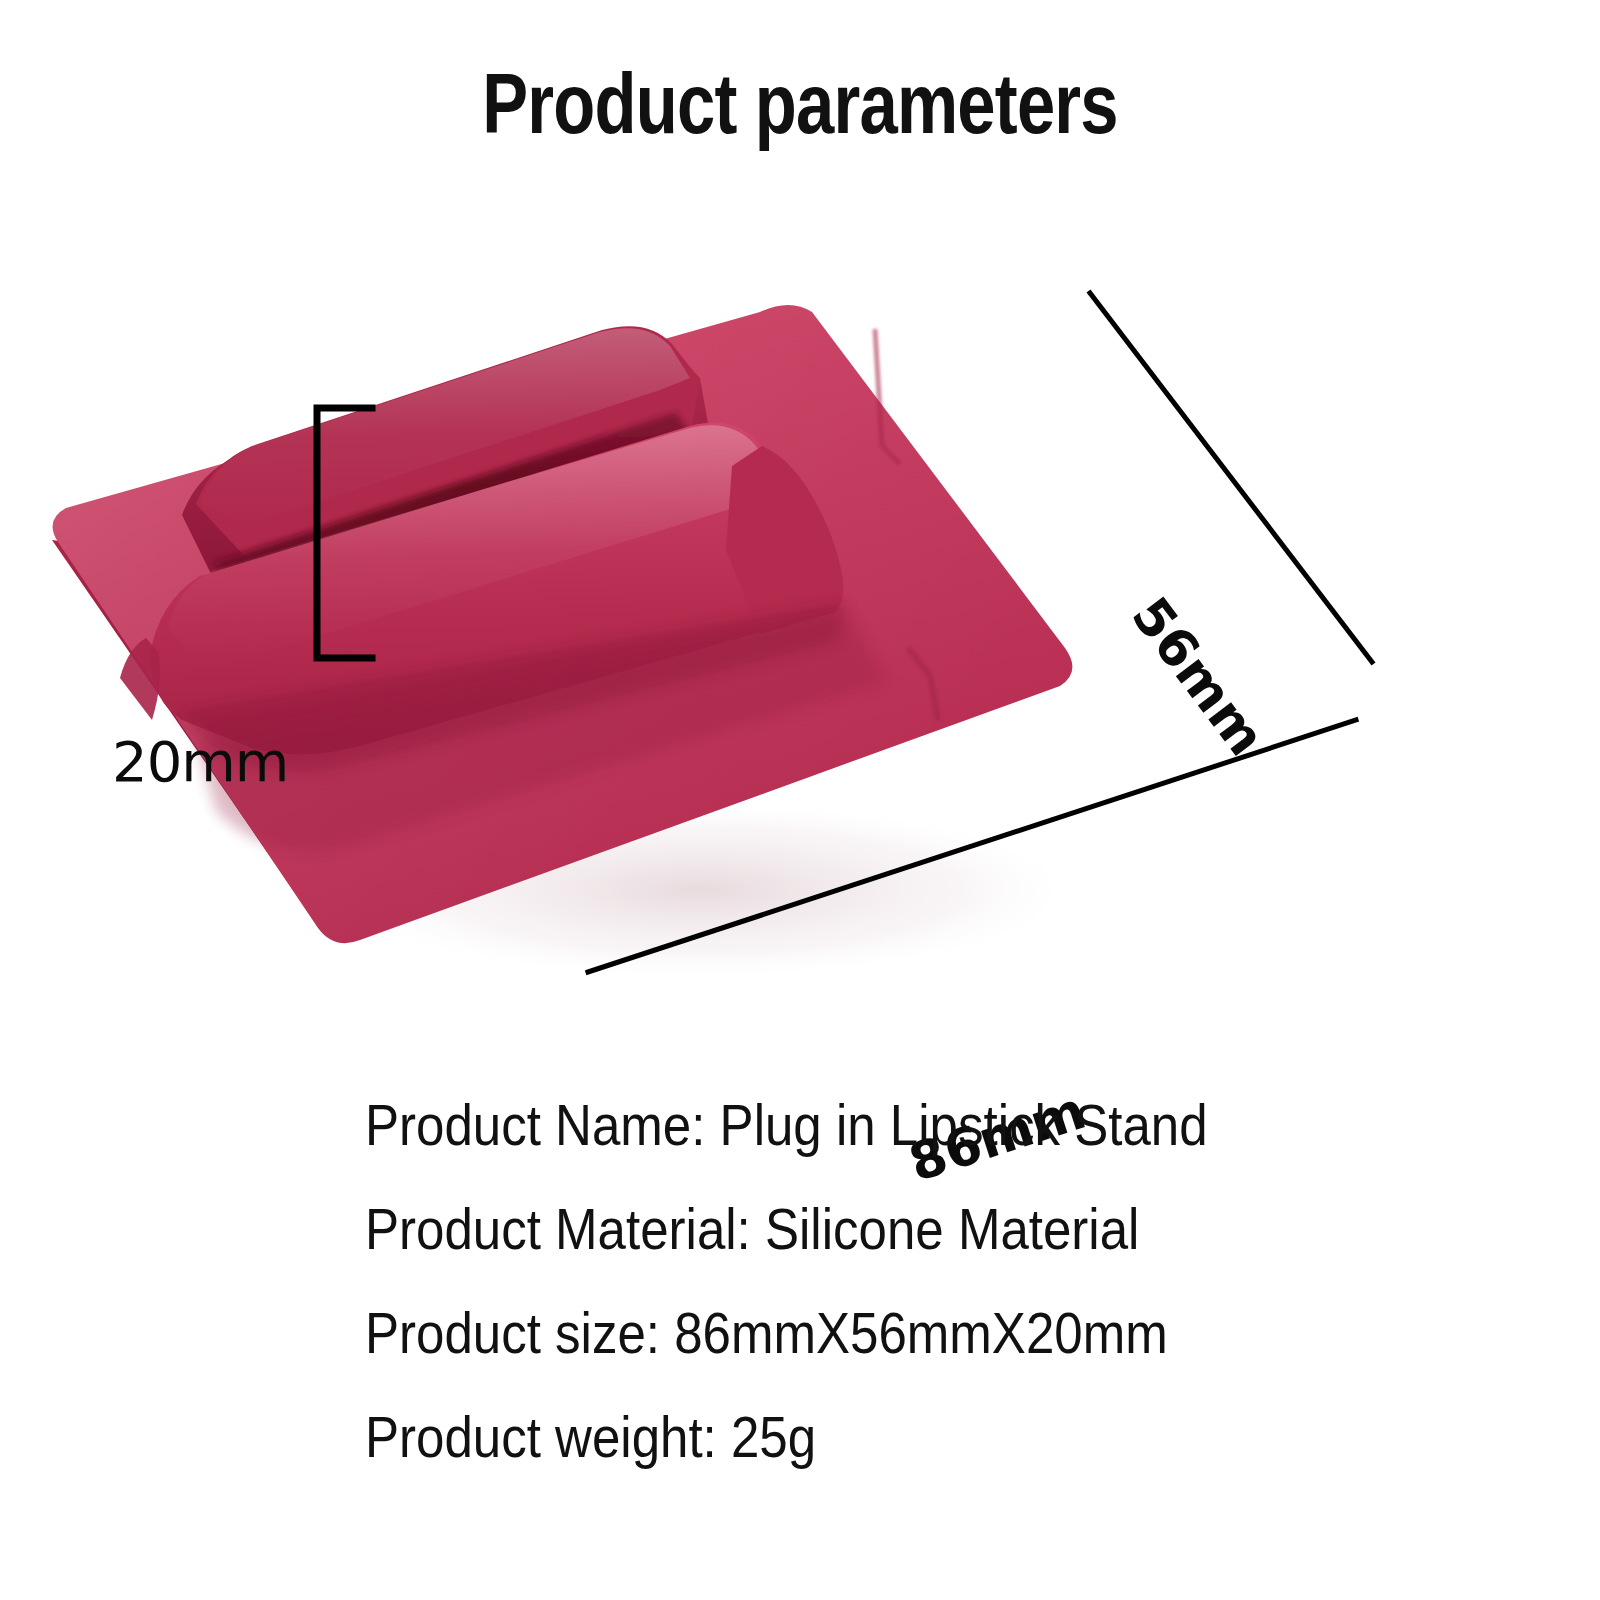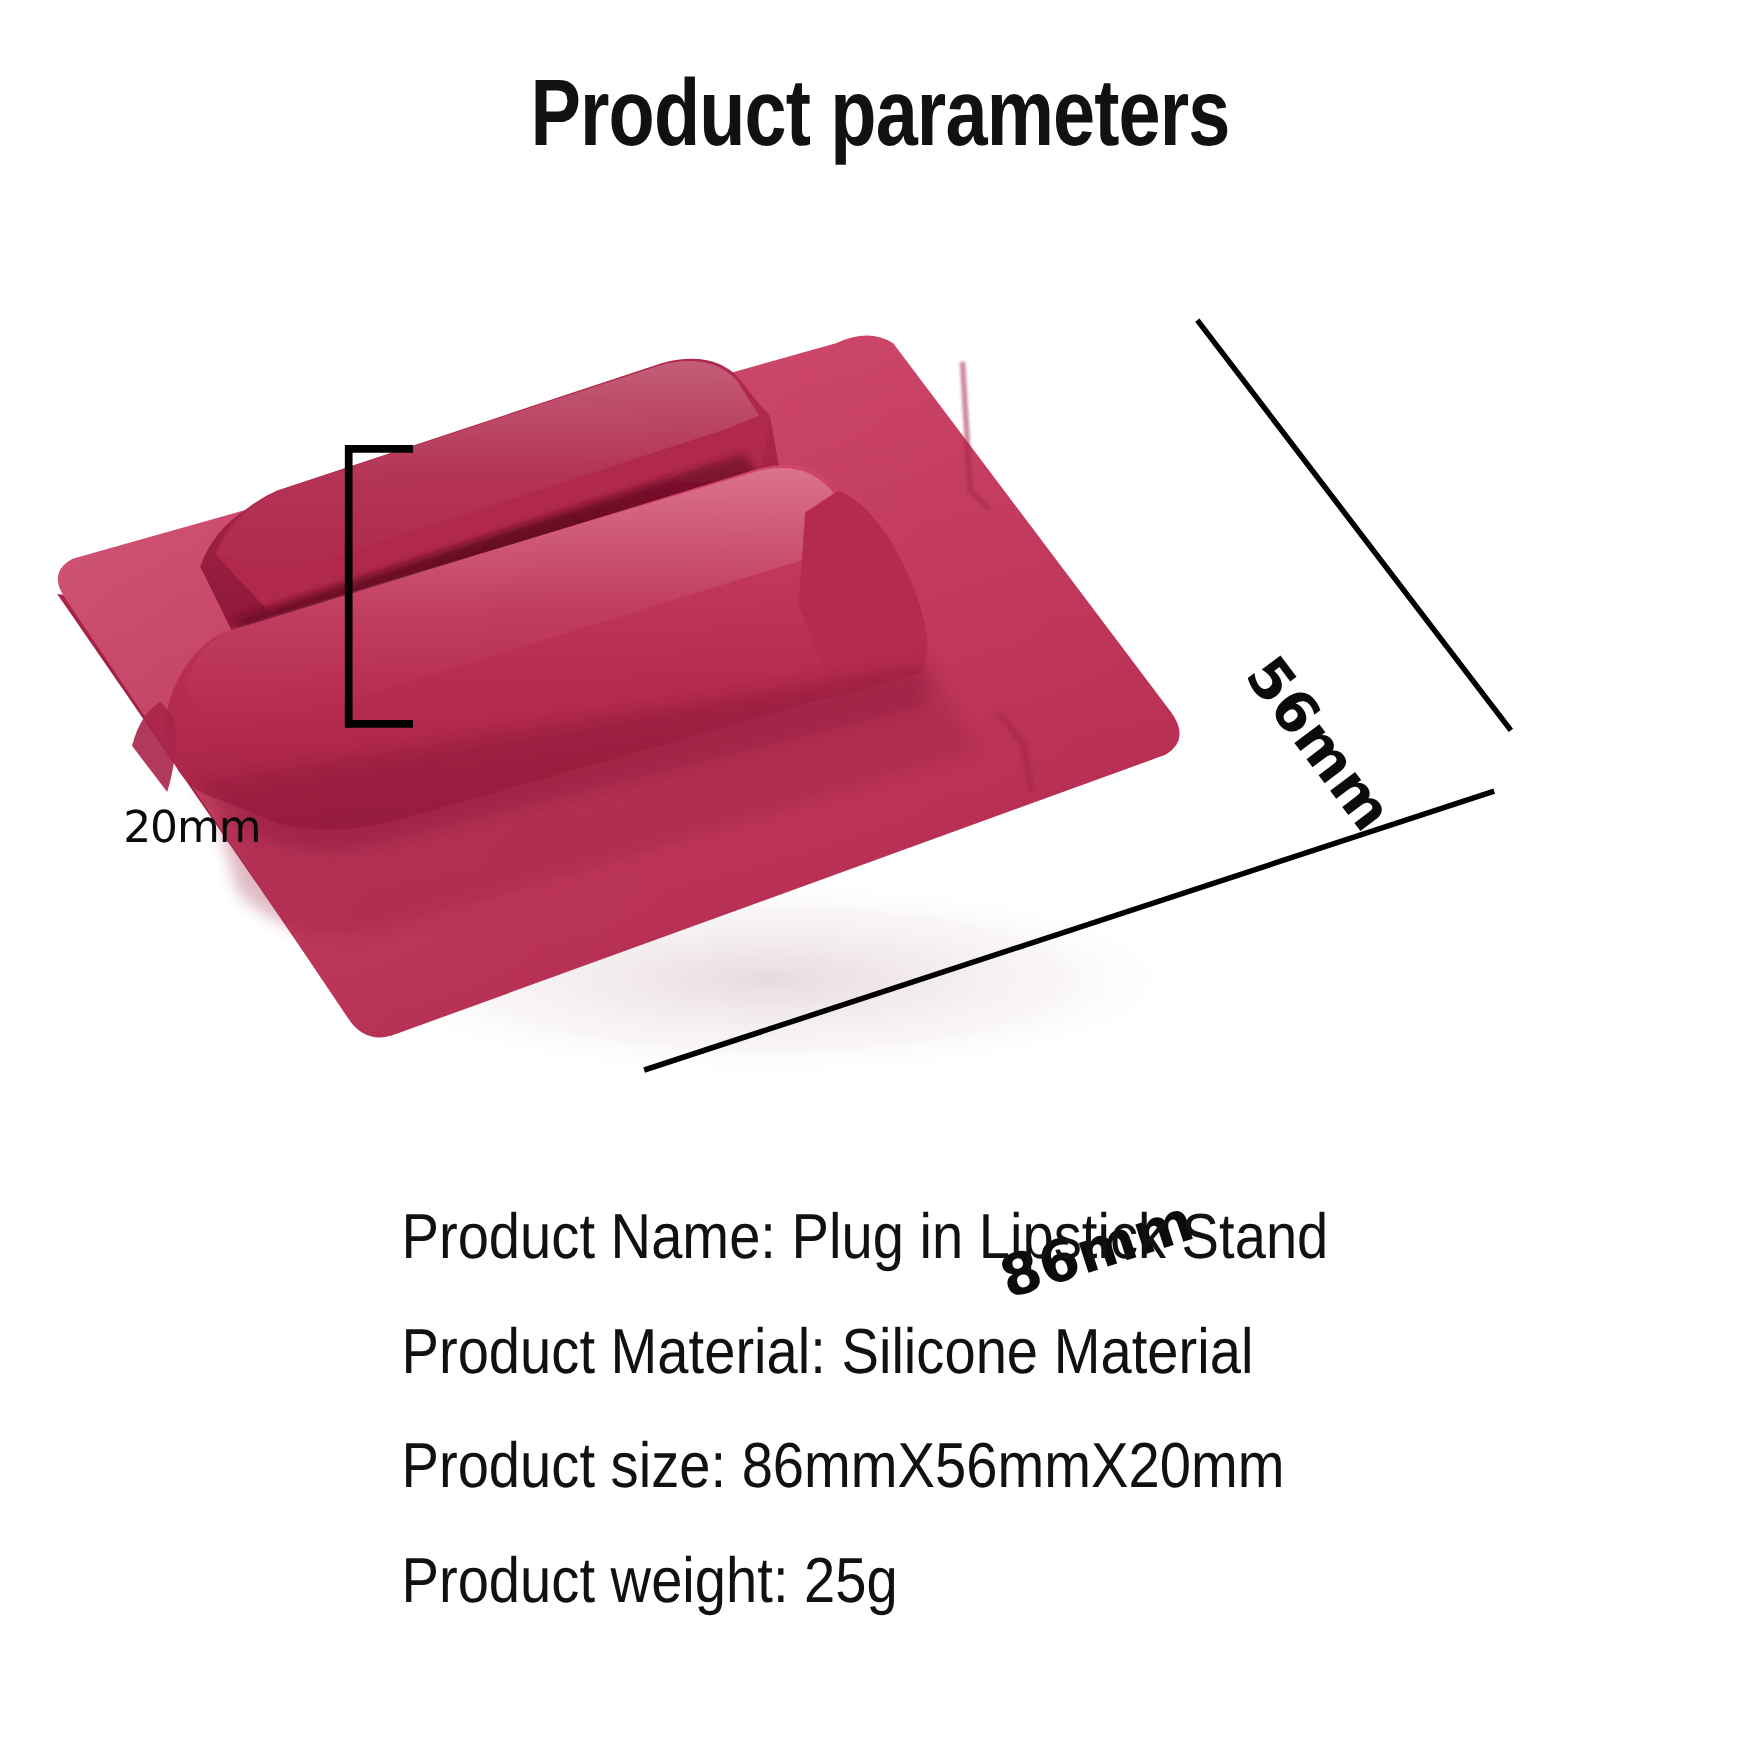--- a/index.html
+++ b/index.html
@@ -54,21 +54,21 @@
   .dim-label {
     position: absolute;
     font-family: "DejaVu Sans", sans-serif;
     font-weight: 400;
     color: #0b0b0b;
     white-space: nowrap;
   }
   #dim-label-height {
     left: 112px;
     top: 479px;
-    font-size: 40px;
+    font-size: 56px;
     letter-spacing: -1px;
   }
   #dim-label-depth {
     left: 1168px;
     top: 336px;
     font-size: 52px;
     font-weight: 700;
     letter-spacing: 0px;
     transform: rotate(53deg);
     transform-origin: left top;

